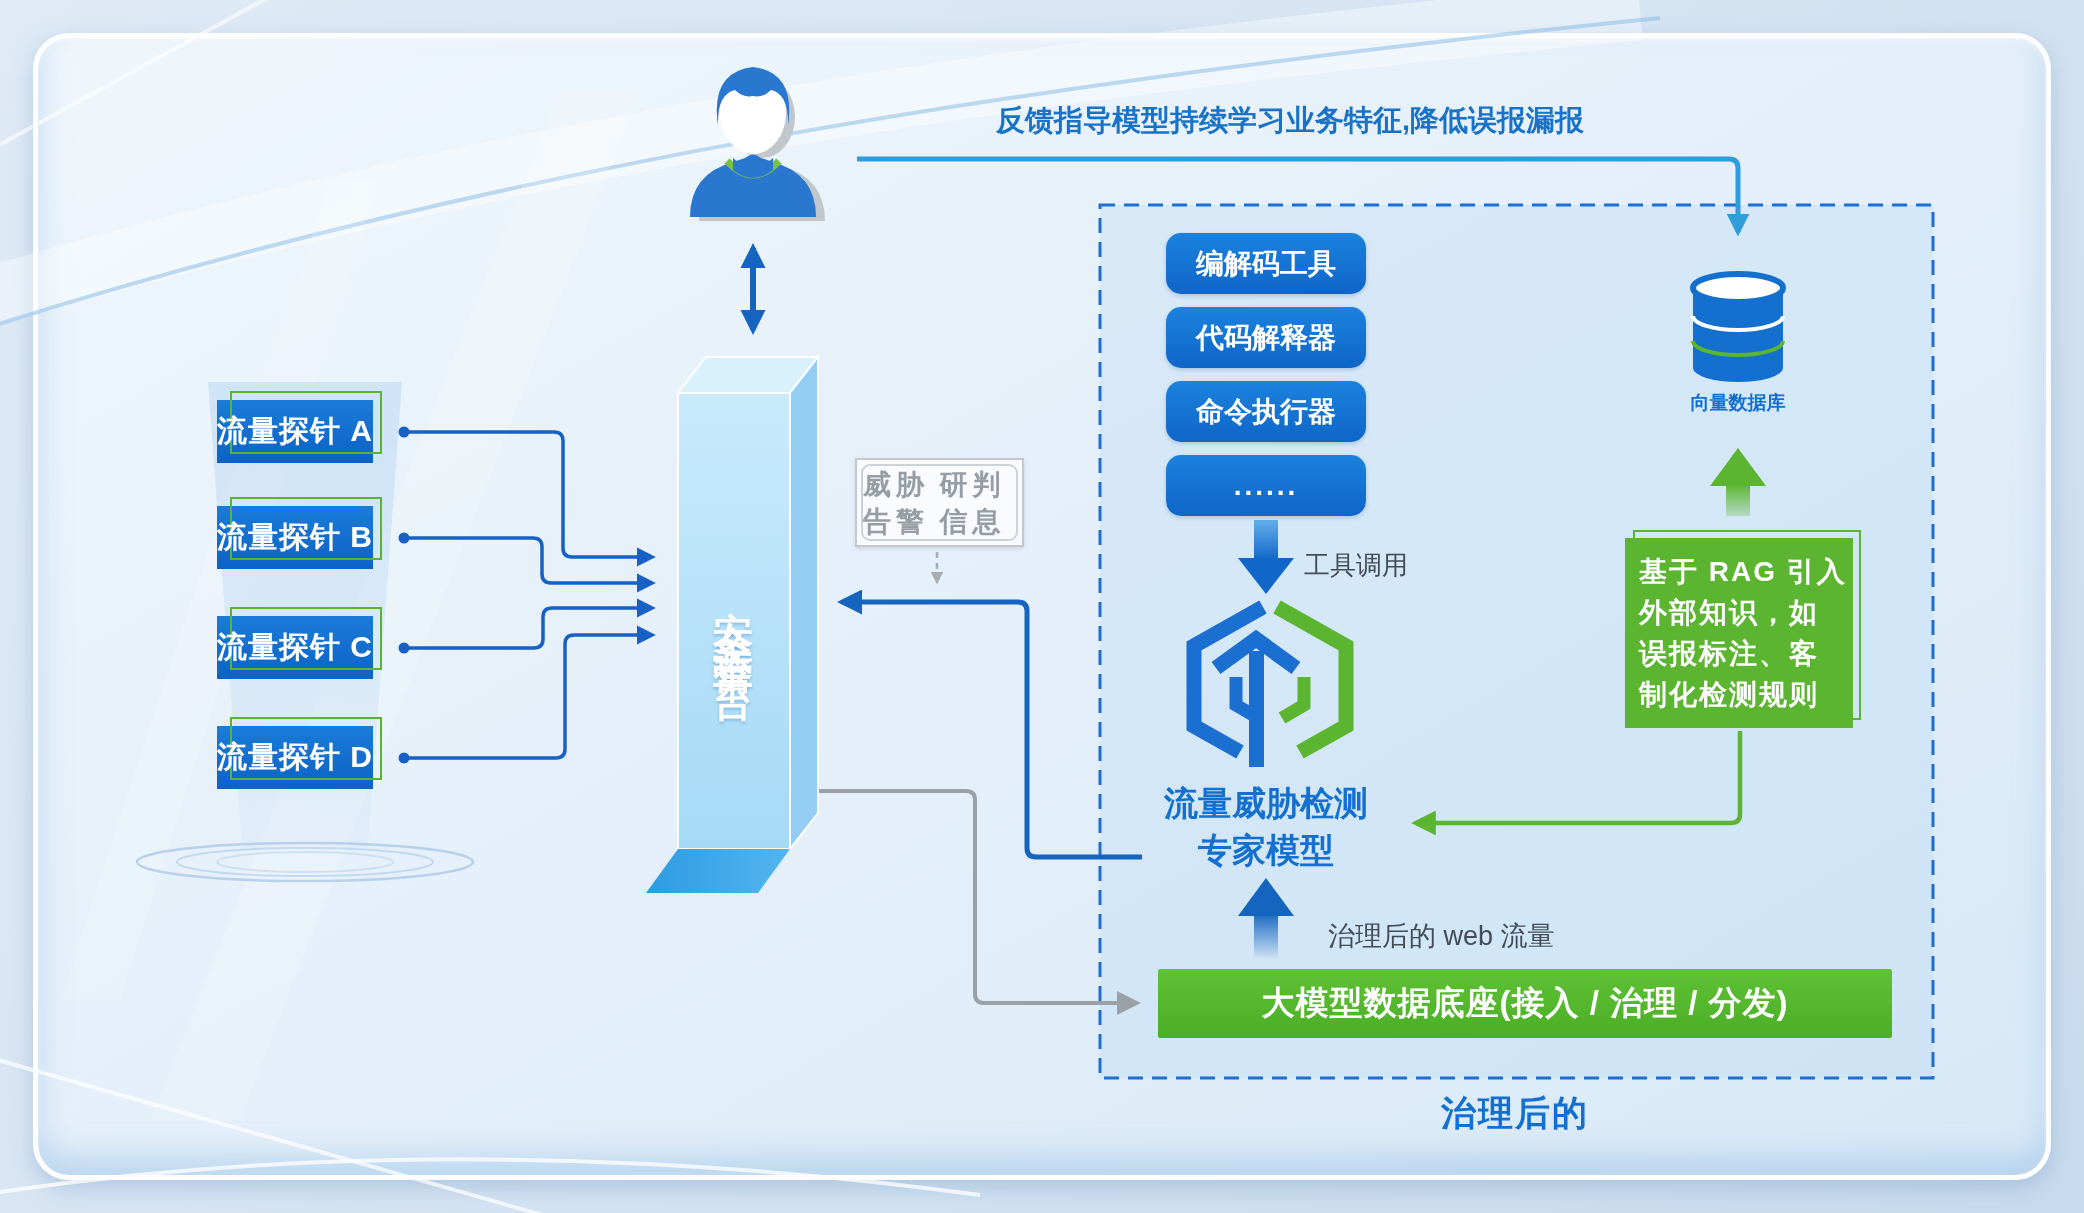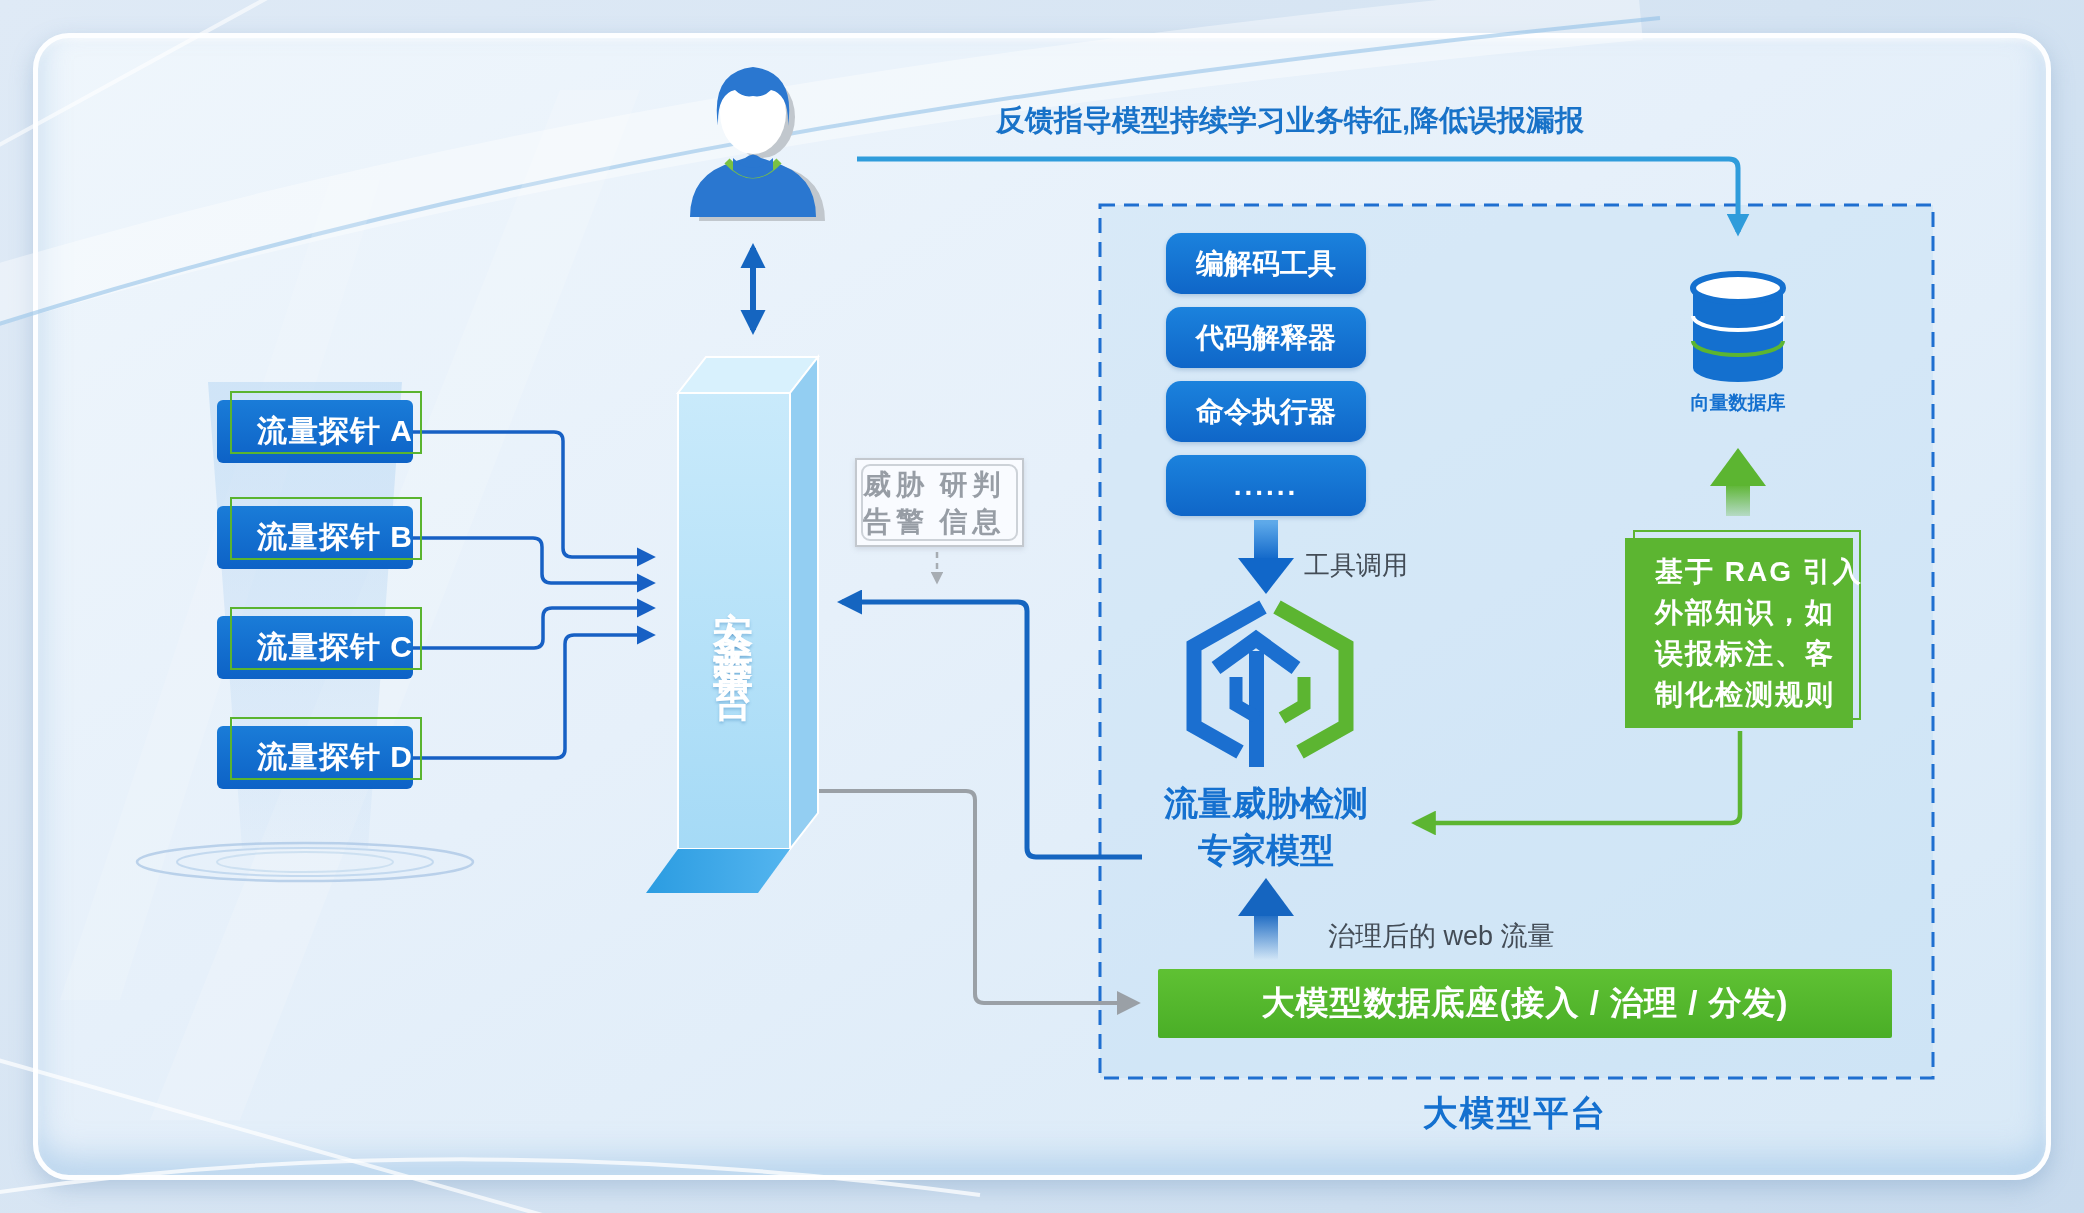--- a/index.html
+++ b/index.html
@@ -6,23 +6,23 @@
   .canvas{position:relative;width:2084px;height:1213px;overflow:hidden;
     font-family:"Liberation Sans","DejaVu Sans",sans-serif;
     background:linear-gradient(135deg,#dfeaf6 0%,#d4e3f2 55%,#c8dbee 100%);}
   .frame{position:absolute;left:33px;top:33px;width:2008px;height:1137px;
     border:5px solid #fdfeff;border-radius:36px;
     background:linear-gradient(150deg,#eff6fc 0%,#e6f0fa 45%,#d8e9f7 100%);
     box-shadow:0 8px 22px rgba(110,145,185,.35), inset 0 -18px 30px rgba(148,190,228,.50), inset 0 2px 6px rgba(255,255,255,.85);}
   svg.layer{position:absolute;left:0;top:0;}
   .abs{position:absolute;}
   .probe{position:absolute;width:156px;height:63px;z-index:3;
-    background:linear-gradient(180deg,#1a7cd8,#0d62c6);border-radius:6px;
+    background:linear-gradient(180deg,#1a7cd8,#0d62c6);border-radius:0;
     display:flex;align-items:center;justify-content:center;
-    color:#fff;font-size:30px;font-weight:bold;letter-spacing:1px;z-index:0;padding-left:40px;}
+    color:#fff;font-size:30px;font-weight:bold;letter-spacing:1px;z-index:0;}
   .probe::before{content:"";position:absolute;top:-9px;left:13px;right:-9px;bottom:9px;
     border:2.5px solid #5ab42f;z-index:-1;}
   .toolbtn{position:absolute;left:1166px;width:200px;height:61px;
     background:linear-gradient(180deg,#1b82dd,#0f66c8);border-radius:15px;
     display:flex;align-items:center;justify-content:center;
     color:#fff;font-size:28px;font-weight:bold;box-shadow:0 2px 4px rgba(40,90,150,.25);}
   .soc-title{left:676px;top:448px;width:116px;height:345px;
     writing-mode:vertical-rl;text-orientation:upright;
     display:flex;align-items:center;justify-content:center;
     color:#fff;font-size:40px;font-weight:bold;letter-spacing:14px;
@@ -39,21 +39,21 @@
     color:#1470cf;font-size:34px;font-weight:bold;line-height:47px;}
   .small-gray{color:#434c56;font-size:26px;}
   .greenbar{left:1158px;top:969px;width:734px;height:69px;background:linear-gradient(180deg,#5fc133,#4aae27);
     display:flex;align-items:center;justify-content:center;border-radius:2px;
     color:#fff;font-size:33px;font-weight:bold;letter-spacing:1px;}
   .platform-caption{left:1300px;top:1090px;width:430px;text-align:center;
     color:#1470cf;font-size:35px;font-weight:bold;letter-spacing:2px;}
   .vectordb-label{left:1645px;top:390px;width:186px;text-align:center;
     color:#1470cf;font-size:19px;font-weight:bold;}
   .ragbox{left:1625px;top:538px;width:228px;height:190px;background:#5cb531;z-index:0;
-    display:flex;flex-direction:column;justify-content:center;padding:0 30px;box-sizing:border-box;}
+    display:flex;flex-direction:column;justify-content:center;padding:0 14px;box-sizing:border-box;}
   .ragbox::before{content:"";position:absolute;top:-8px;right:-8px;bottom:8px;left:8px;
     border:2px solid #5cb531;z-index:-1;}
   .ragbox .ln{color:#fff;font-size:28px;font-weight:bold;line-height:41px;letter-spacing:2px;white-space:nowrap;}
 </style>
 </head>
 <body>
 
 <div class="canvas">
   <div class="frame"></div>
 
@@ -241,21 +241,21 @@
 
   <div class="abs modeltitle">
     <div>流量威胁检测</div>
     <div>专家模型</div>
   </div>
 
   <div class="abs small-gray" style="left:1328px;top:918px;font-size:27px;">治理后的 web 流量</div>
 
   <div class="abs greenbar">大模型数据底座(接入 / 治理 / 分发)</div>
 
-  <div class="abs platform-caption">大模型平台</div>
+  <div class="abs platform-caption">治理后的</div>
 
   <div class="abs vectordb-label">向量数据库</div>
 
   <div class="abs ragbox">
     <div class="ln">基于 RAG 引入</div>
     <div class="ln">外部知识，如</div>
     <div class="ln">误报标注、客</div>
     <div class="ln">制化检测规则</div>
   </div>
 </div>

